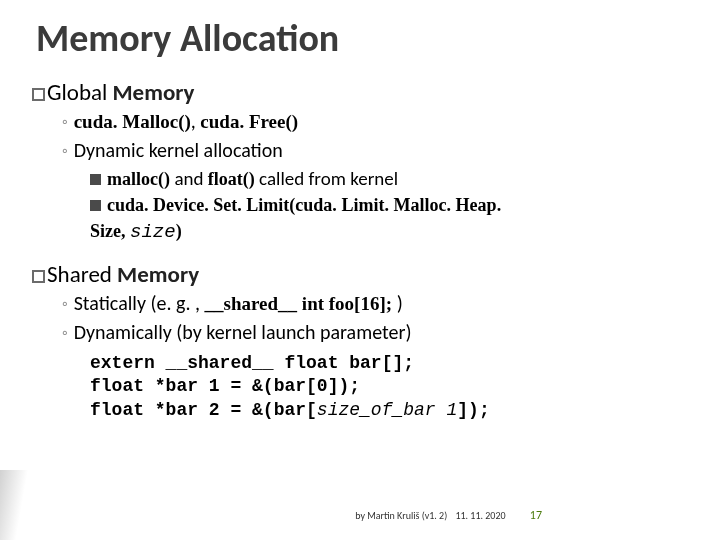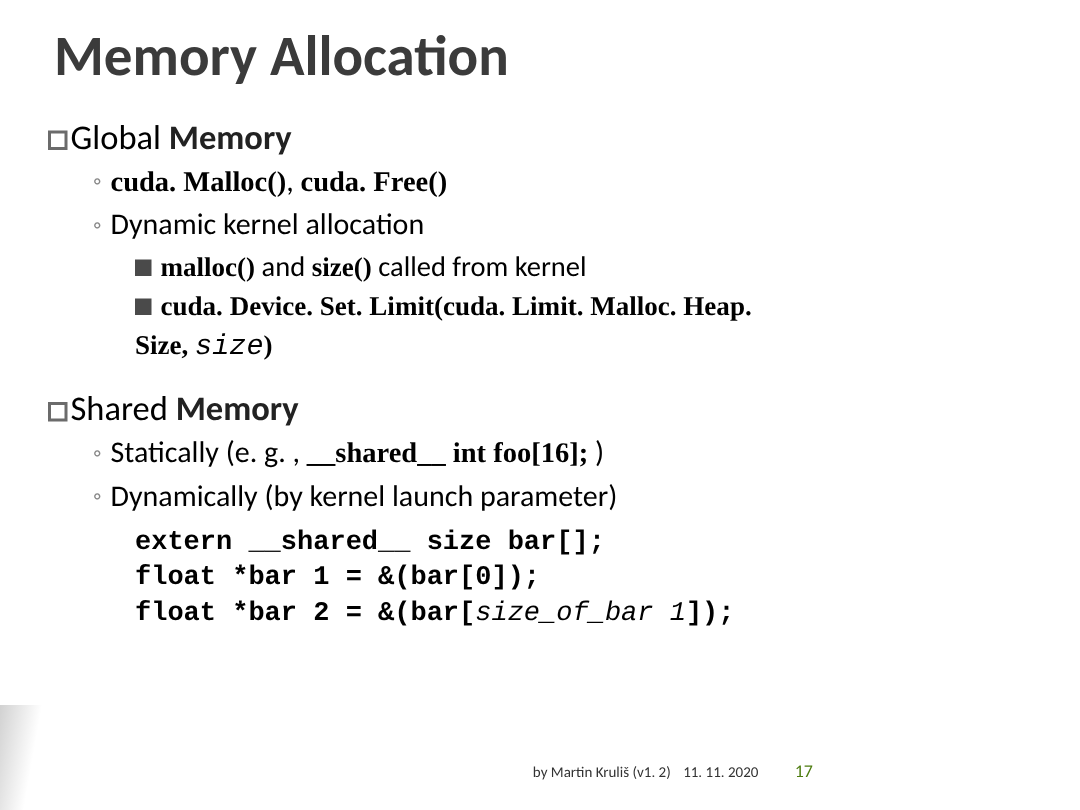--- a/index.html
+++ b/index.html
@@ -137,41 +137,41 @@
 
   <div class="sub">
     <span class="circ">◦</span><code>cuda. Malloc()</code><span>, </span><code>cuda. Free()</code>
   </div>
 
   <div class="sub">
     <span class="circ">◦</span><span>Dynamic kernel allocation</span>
   </div>
 
   <div class="subsub">
-    <span class="fill-sq"></span><code>malloc()</code><span> and </span><code>size()</code><span> called from kernel</span>
+    <span class="fill-sq"></span><code>malloc()</code><span> and </span><code>float()</code><span> called from kernel</span>
   </div>
 
   <div class="subsub">
     <span class="fill-sq"></span><code>cuda. Device. Set. Limit(cuda. Limit. Malloc. Heap. Size, </code><span class="italic-mono">size</span><code>)</code>
   </div>
 
   <div class="section-head block2">
     <span class="sq-bullet"></span><span>Shared</span><span class="gl-light"> Memory</span>
   </div>
 
   <div class="sub">
     <span class="circ">◦</span><span>Statically (e. g. , </span><code>__shared__ int foo[16];</code><span> )</span>
   </div>
 
   <div class="sub">
     <span class="circ">◦</span><span>Dynamically (by kernel launch parameter)</span>
   </div>
 
   <div class="codeblock">
-    <div>extern __shared__ size bar[];</div>
+    <div>extern __shared__ float bar[];</div>
     <div>float *bar 1 = &amp;(bar[0]);</div>
     <div><span>float *bar 2 = &amp;(bar[</span><span class="italic-mono" style="font-weight:400;font-style:italic;">size_of_bar 1</span><span>]);</span></div>
   </div>
 
   <div class="footer">
     <span class="by">by Martin Kruliš (v1. 2)</span>
     <span class="date">11. 11. 2020</span>
     <span class="pg">17</span>
   </div>
 

